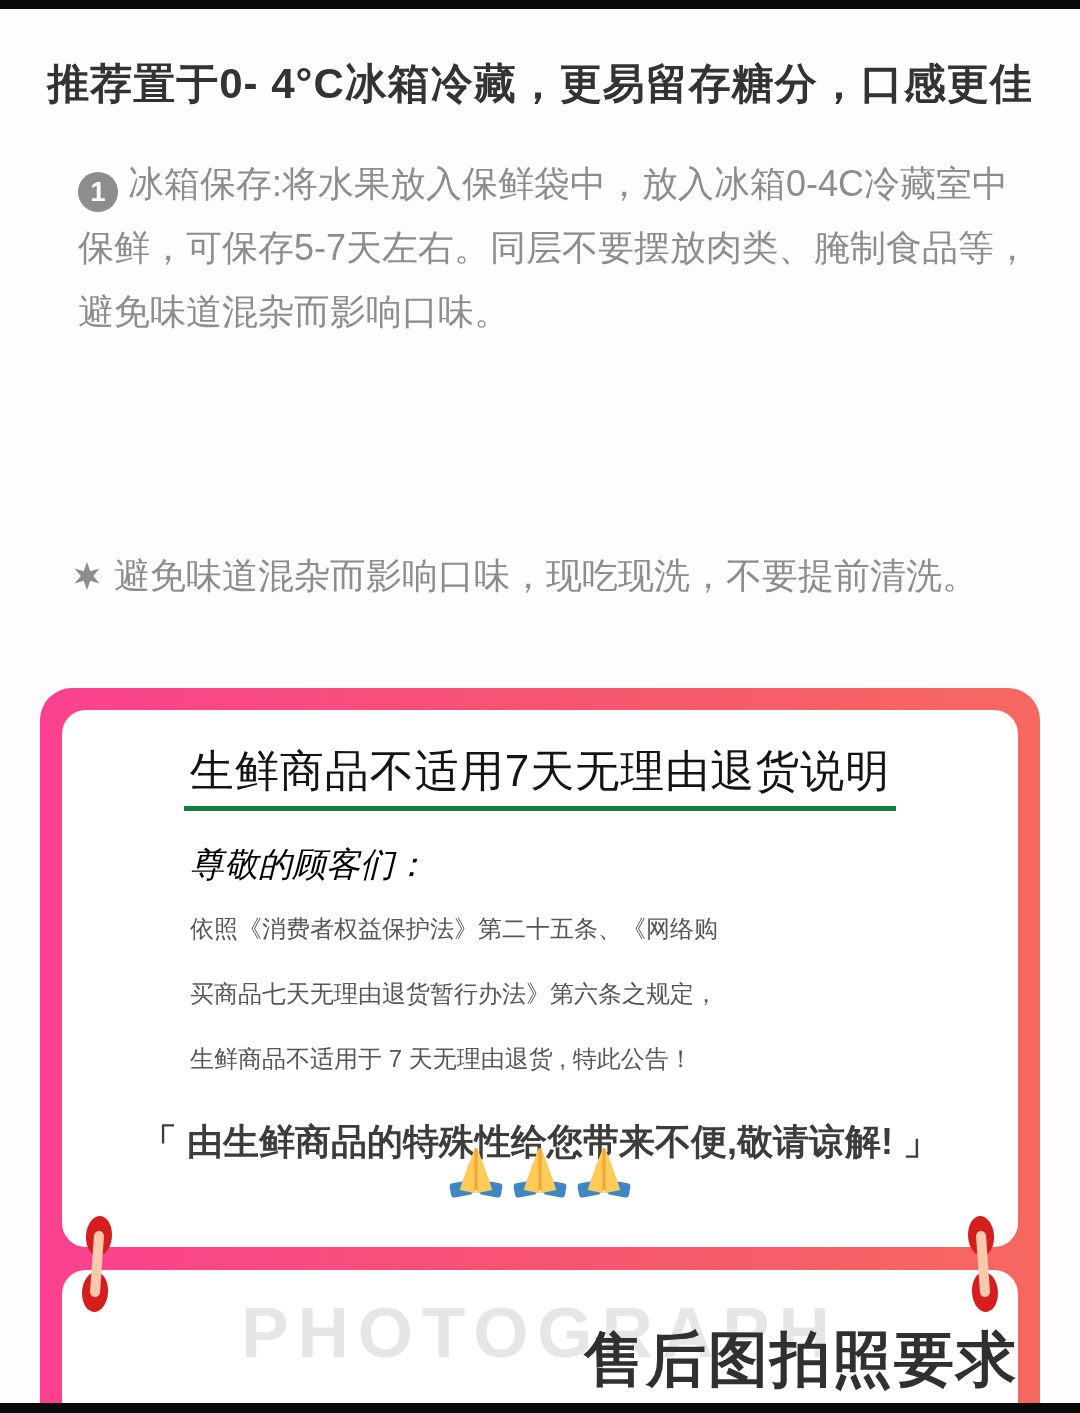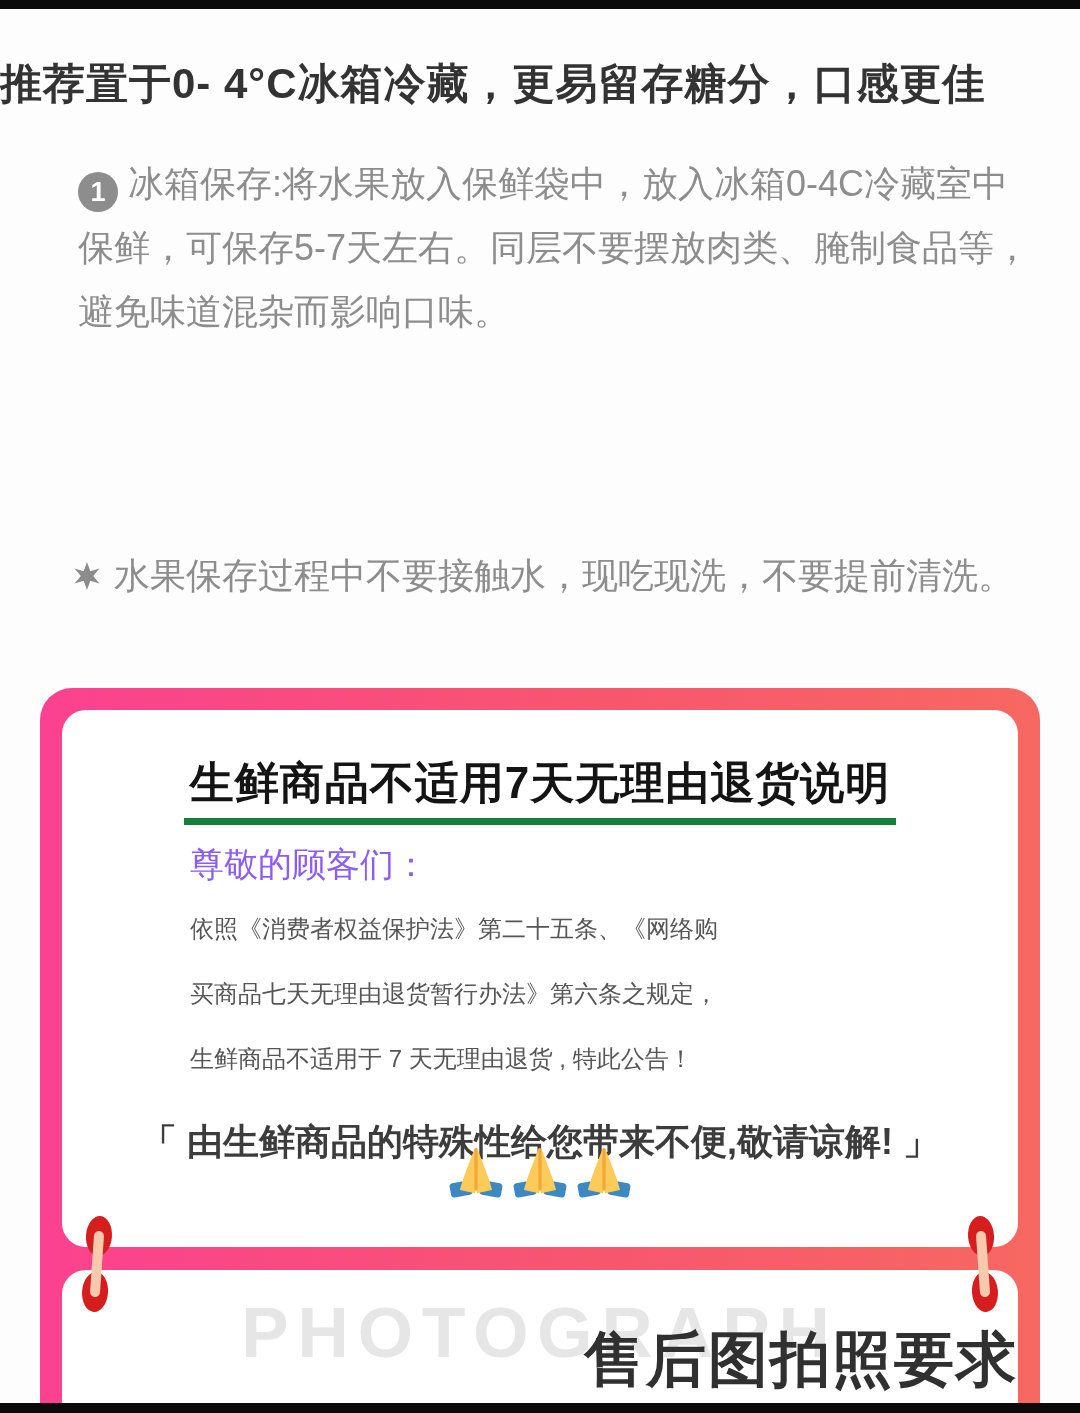--- a/index.html
+++ b/index.html
@@ -8,21 +8,21 @@
     position:relative; width:1080px; height:1413px;
     background:#fdfdfd; overflow:hidden; margin:0 auto;
   }
   .edge-bar { position:absolute; left:0; width:100%; background:#0a0a0a; z-index:40; }
   .edge-bar.top { top:0; height:9px; }
   .edge-bar.bottom { bottom:0; height:10px; }
 
   
   .storage-heading {
     position:absolute; top:56px; left:0; width:100%;
-    font-size:42px; font-weight:bold;
+    text-align:center; font-size:42px; font-weight:bold;
     color:#333333; letter-spacing:1px; white-space:nowrap;
   }
   .tip {
     position:absolute; left:78px; width:960px;
     font-size:36px; line-height:64px; color:#8d8d8d; white-space:nowrap;
   }
   .tip-1 { top:152px; }
   .tip-2 { top:356px; }
   .bullet-num {
     display:inline-block; width:40px; height:40px; border-radius:50%;
@@ -57,30 +57,30 @@
   .stitch .eyelet.b { bottom:0; }
   .stitch .thread {
     position:absolute; left:8px; top:15px; width:10px; height:66px;
     background:#f8c9ad; border-radius:5px; z-index:2;
   }
 
   
   .notice-title-row { position:absolute; top:32px; left:0; width:100%; text-align:center; }
   .notice-title {
     position:relative; display:inline-block;
-    font-size:44px; font-weight:bold; color:#141414; letter-spacing:1px;
-    padding:0 6px 5px; border-bottom:7px solid #15803d; white-space:nowrap;margin-top:12px;
+    font-size:44px; font-weight:normal; color:#141414; letter-spacing:1px;
+    padding:0 6px 5px; border-bottom:5px solid #15803d; white-space:nowrap;
   }
   .notice-title::after {
     content:""; position:absolute; left:-10px; right:-14px;
     bottom:-20px; height:16px; background:#f8bdcf; z-index:-1;
   }
   .notice-greeting {
     position:absolute; top:132px; left:128px;
-    font-size:34px; color:#8b5cf6; white-space:nowrap;
+    font-size:34px; color:#000000; white-space:nowrap;font-style:italic;
   }
   .notice-body {
     position:absolute; top:186px; left:128px;
     font-size:24px; line-height:65px; color:#565656; white-space:nowrap;
   }
   .notice-quote {
     position:absolute; top:384px; left:0; width:100%; text-align:center;
     font-size:36px; font-weight:bold; color:#3c3c3c; white-space:nowrap;margin-top:24px;
   }
   .emoji-row {
@@ -117,21 +117,21 @@
     <div>保鲜，可保存5-7天左右。同层不要摆放肉类、腌制食品等，</div>
     <div>避免味道混杂而影响口味。</div>
   </div>
 
 
   <div class="star-note">
     <span class="star-icon">
       <svg width="30" height="30" viewBox="0 0 30 30">
         <path fill="#8d8d8d" d="M15 1 L18.3 10.2 L27.5 7.6 L21.2 15 L27.5 22.4 L18.3 19.8 L15 29 L11.7 19.8 L2.5 22.4 L8.8 15 L2.5 7.6 L11.7 10.2 Z"></path>
       </svg>
-    </span><span>水果保存过程中不要接触水，现吃现洗，不要提前清洗。</span>
+    </span><span>避免味道混杂而影响口味，现吃现洗，不要提前清洗。</span>
   </div>
 
   <div class="frame">
 
     <div class="window window-1">
       <div class="notice-title-row">
         <span class="notice-title">生鲜商品不适用7天无理由退货说明</span>
       </div>
       <div class="notice-greeting">尊敬的顾客们：</div>
       <div class="notice-body">

